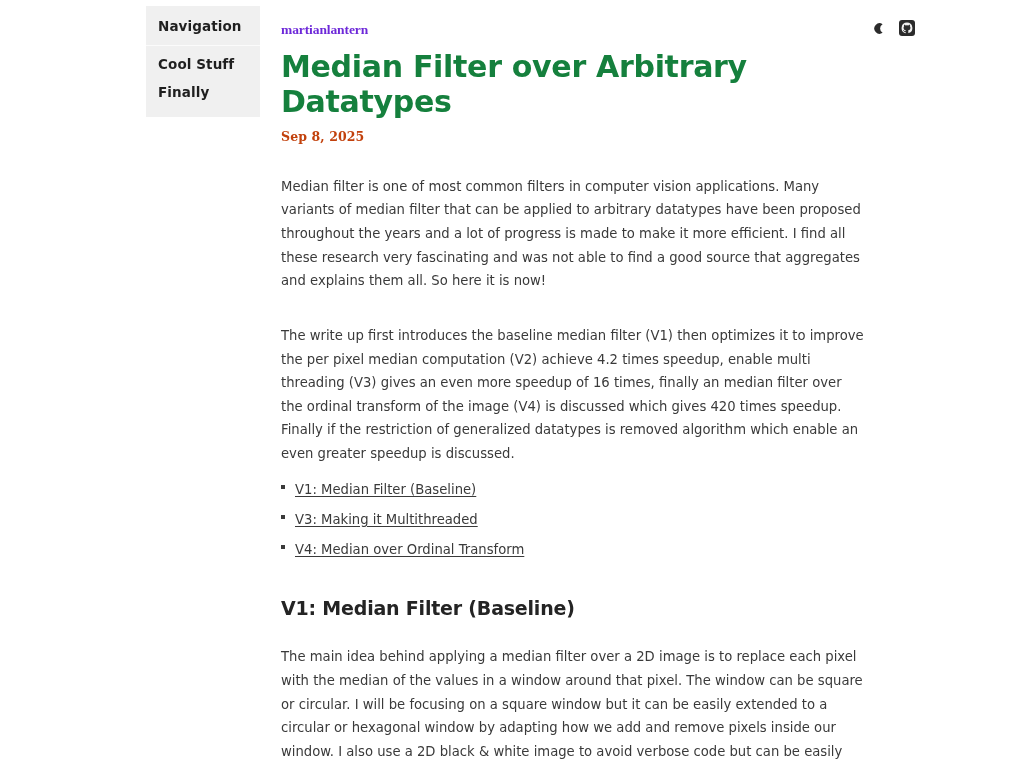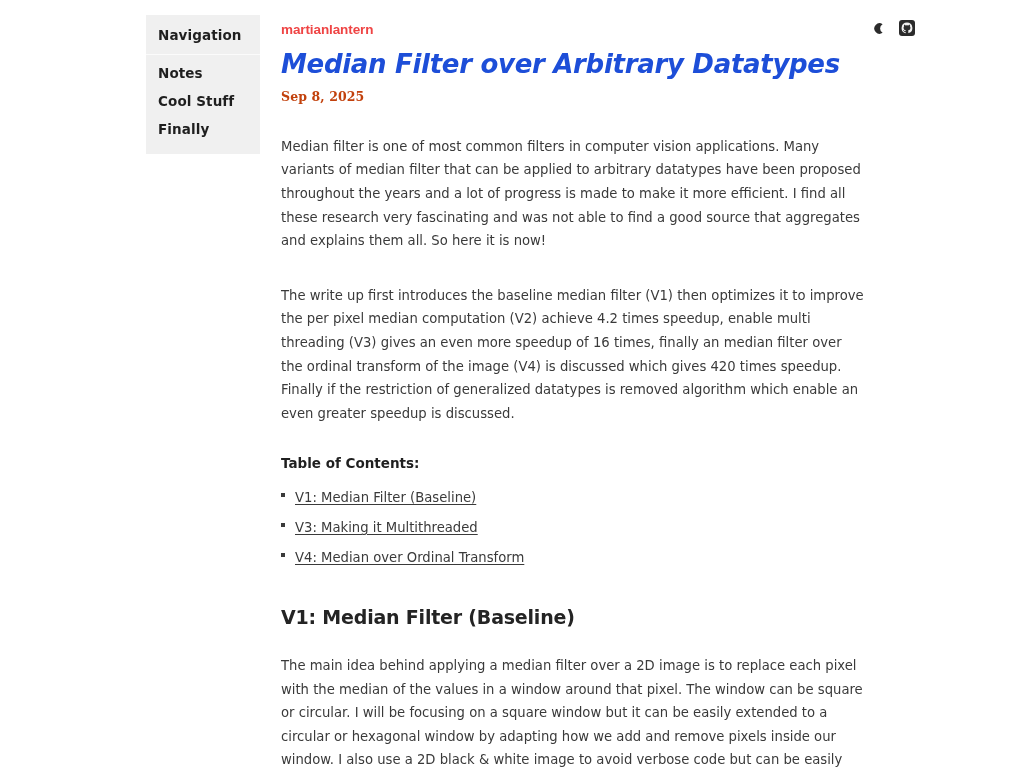--- a/index.html
+++ b/index.html
@@ -20,21 +20,21 @@
   .page {
     position: relative;
     width: 1024px;
     height: 768px;
   }
 
   
   .sidebar {
     position: absolute;
     left: 146px;
-    top: 15px;
+    top: 6px;
     width: 114px;
     background: #f0f0f0;
     padding: 0;
   }
   .sidebar-title {
     font-size: 13.5px;
     font-weight: bold;
     color: #1f1f1f;
     padding: 12px 0 11px 12px;
     letter-spacing: 0.1px;
@@ -66,24 +66,24 @@
     left: 281px;
     top: 19px;
     width: 586px;
   }
 
   .topbar {
     position: relative;
     height: 24px;
   }
   .site-name {
-    font-family: Liberation Sans, sans-serif;
-    font-size: 13.5px;
-    font-weight: bold;
-    color: #ef4444;
+    font-family: Liberation Serif, serif;
+    font-size: 13.5px;
+    font-weight: bold;
+    color: #6d28d9;
     letter-spacing: -0.1px;
     text-decoration: none;
     display: inline-block;
   }
 
   .topbar-icons {
     position: absolute;
     right: -48px;
     top: 1px;
     display: flex;
@@ -97,27 +97,26 @@
     background: none;
     border: none;
     padding: 0;
     cursor: pointer;
     line-height: 0;
   }
   .moon-icon svg { display: block; }
   .gh-icon svg { display: block; }
 
   .post-title {
-    font-size: 26px;
-    font-weight: bold;
-    color: #1d4ed8;
+    font-size: 30px;
+    font-weight: bold;
+    color: #15803d;
     margin: 6px 0 0 0;
     line-height: 1.18;
     letter-spacing: -0.3px;
-    font-style: italic;
   }
 
   .post-date {
     font-family: "DejaVu Serif", "Liberation Serif", serif;
     font-size: 12.5px;
     font-weight: bold;
     color: #c2410c;
     margin-top: 9px;
     letter-spacing: 0.1px;
   }
@@ -176,23 +175,20 @@
   }
 </style>
 </head>
 <body>
 
 <div class="page">
 
   <nav class="sidebar">
     <div class="sidebar-title">Navigation</div>
     <ul class="sidebar-list">
-      <li>
-        <a href="#" class="sidebar-link">Notes</a>
-      </li>
       <li>
         <a href="#" class="sidebar-link">Cool Stuff</a>
       </li>
       <li>
         <a href="#" class="sidebar-link">Finally</a>
       </li>
     </ul>
   </nav>
 
   <main class="content">
@@ -215,21 +211,20 @@
       </div>
     </div>
 
     <h1 class="post-title">Median Filter over Arbitrary Datatypes</h1>
     <div class="post-date">Sep 8, 2025</div>
 
     <p class="body-text para">Median filter is one of most common filters in computer vision applications. Many variants of median filter that can be applied to arbitrary datatypes have been proposed throughout the years and a lot of progress is made to make it more efficient. I find all these research very fascinating and was not able to find a good source that aggregates and explains them all. So here it is now!</p>
 
     <p class="body-text para">The write up first introduces the baseline median filter (V1) then optimizes it to improve the per pixel median computation (V2) achieve 4.2 times speedup, enable multi threading (V3) gives an even more speedup of 16 times, finally an median filter over the ordinal transform of the image (V4) is discussed which gives 420 times speedup. Finally if the restriction of generalized datatypes is removed algorithm which enable an even greater speedup is discussed.</p>
 
-    <div class="toc-heading">Table of Contents:</div>
 
     <ul class="toc-list">
       <li>
         <a href="#" class="toc-link">V1: Median Filter (Baseline)</a>
       </li>
       <li>
         <a href="#" class="toc-link">V3: Making it Multithreaded</a>
       </li>
       <li>
         <a href="#" class="toc-link">V4: Median over Ordinal Transform</a>

